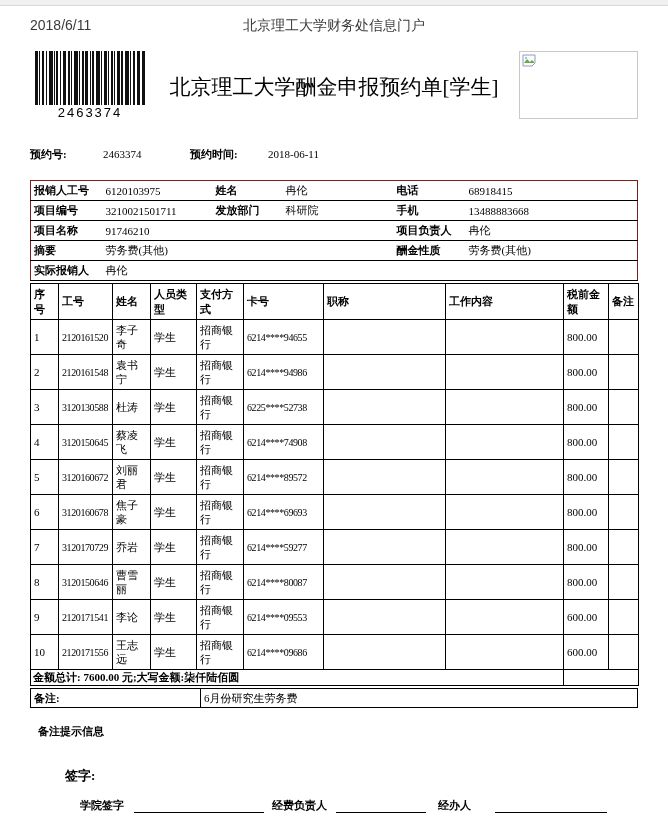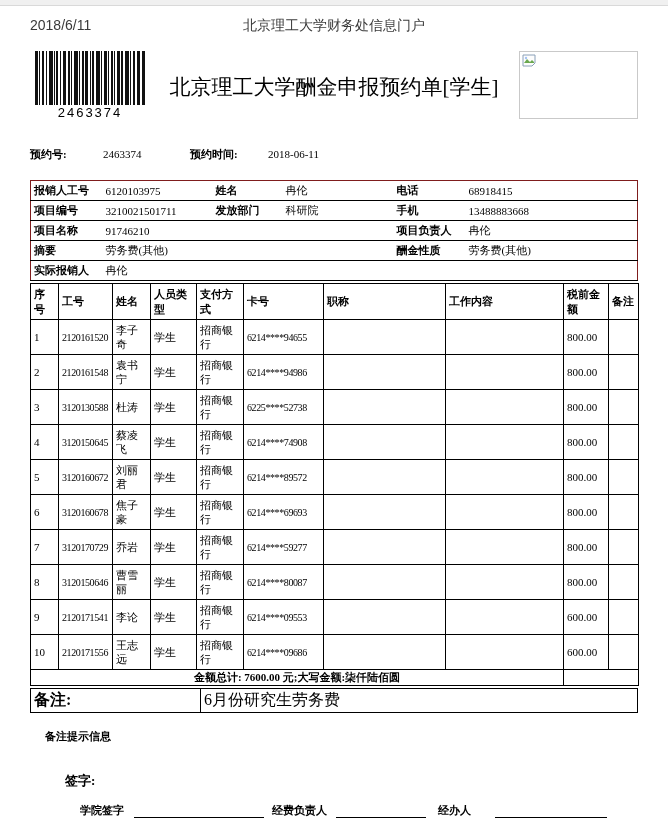--- a/index.html
+++ b/index.html
@@ -33,24 +33,24 @@
   .info-table tr.short td{height:11px;}
   .lbl{font-weight:bold;}
   .main-table{width:608px;margin-top:2px;font-size:11px;}
   .main-table th,.main-table td{border:1px solid #000;padding:1px 3px;text-align:left;
        vertical-align:middle;line-height:1.3;overflow:hidden;}
   .main-table th{font-weight:bold;}
   .main-table thead tr{height:36px;}
   .main-table tbody tr{height:35px;}
   .num{font-size:10px;letter-spacing:-0.4px;white-space:nowrap;}
   .total-row{height:16px !important;}
-  .total-row td{padding:0 2px;text-align:center;font-weight:bold;height:14px;}
-  .remark-table{width:608px;margin-top:2px;font-size:16px;}
+  .total-row td{padding:0 2px;text-align:left;font-weight:bold;height:14px;}
+  .remark-table{width:608px;margin-top:2px;font-size:11px;}
   .remark-table td{border:1px solid #000;padding:1px 3px;height:16px;vertical-align:middle;}
-  .notes-hint{margin:16px 0 0 15px;font-size:11px;font-weight:bold;}
+  .notes-hint{margin:16px 0 0 8px;font-size:11px;font-weight:bold;}
   .sign-label{margin:28px 0 0 35px;font-size:13px;font-weight:bold;}
   .sign-row{margin:13px 0 0 50px;font-size:11px;font-weight:bold;
        display:flex;align-items:flex-end;}
   .sign-line{display:inline-block;border-bottom:1px solid #000;height:12px;}
   .sl1{width:130px;margin-left:10px;}
   .sl2{width:90px;margin-left:9px;}
   .sl3{width:112px;margin-left:24px;}
   .sf2{margin-left:8px;}
   .sf3{margin-left:12px;}
 </style>

